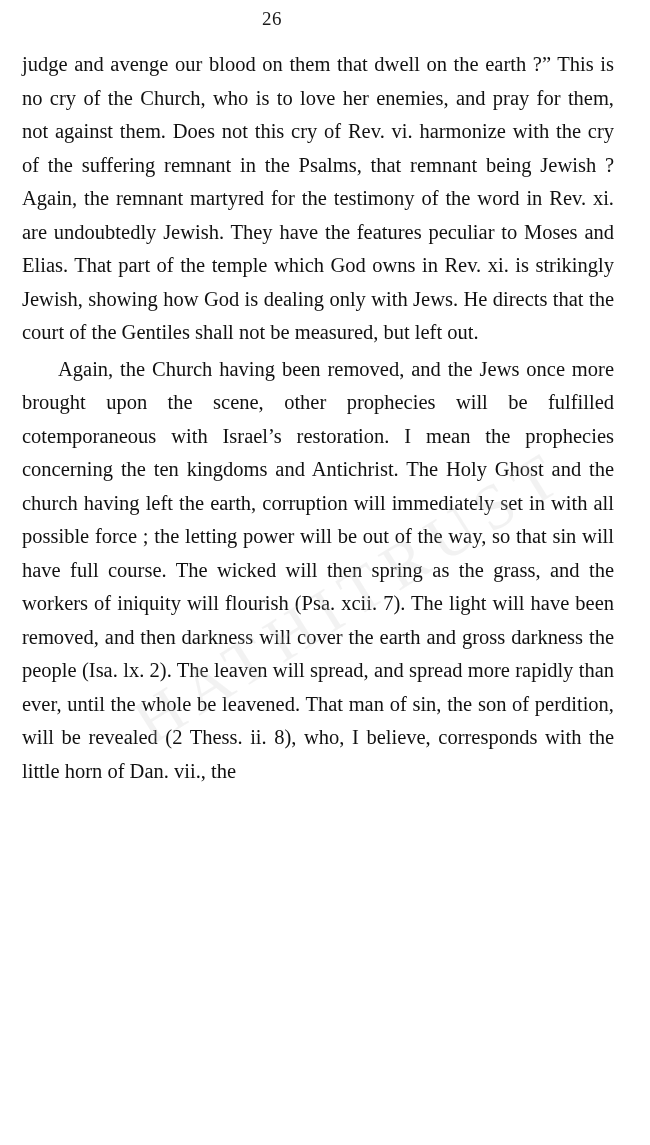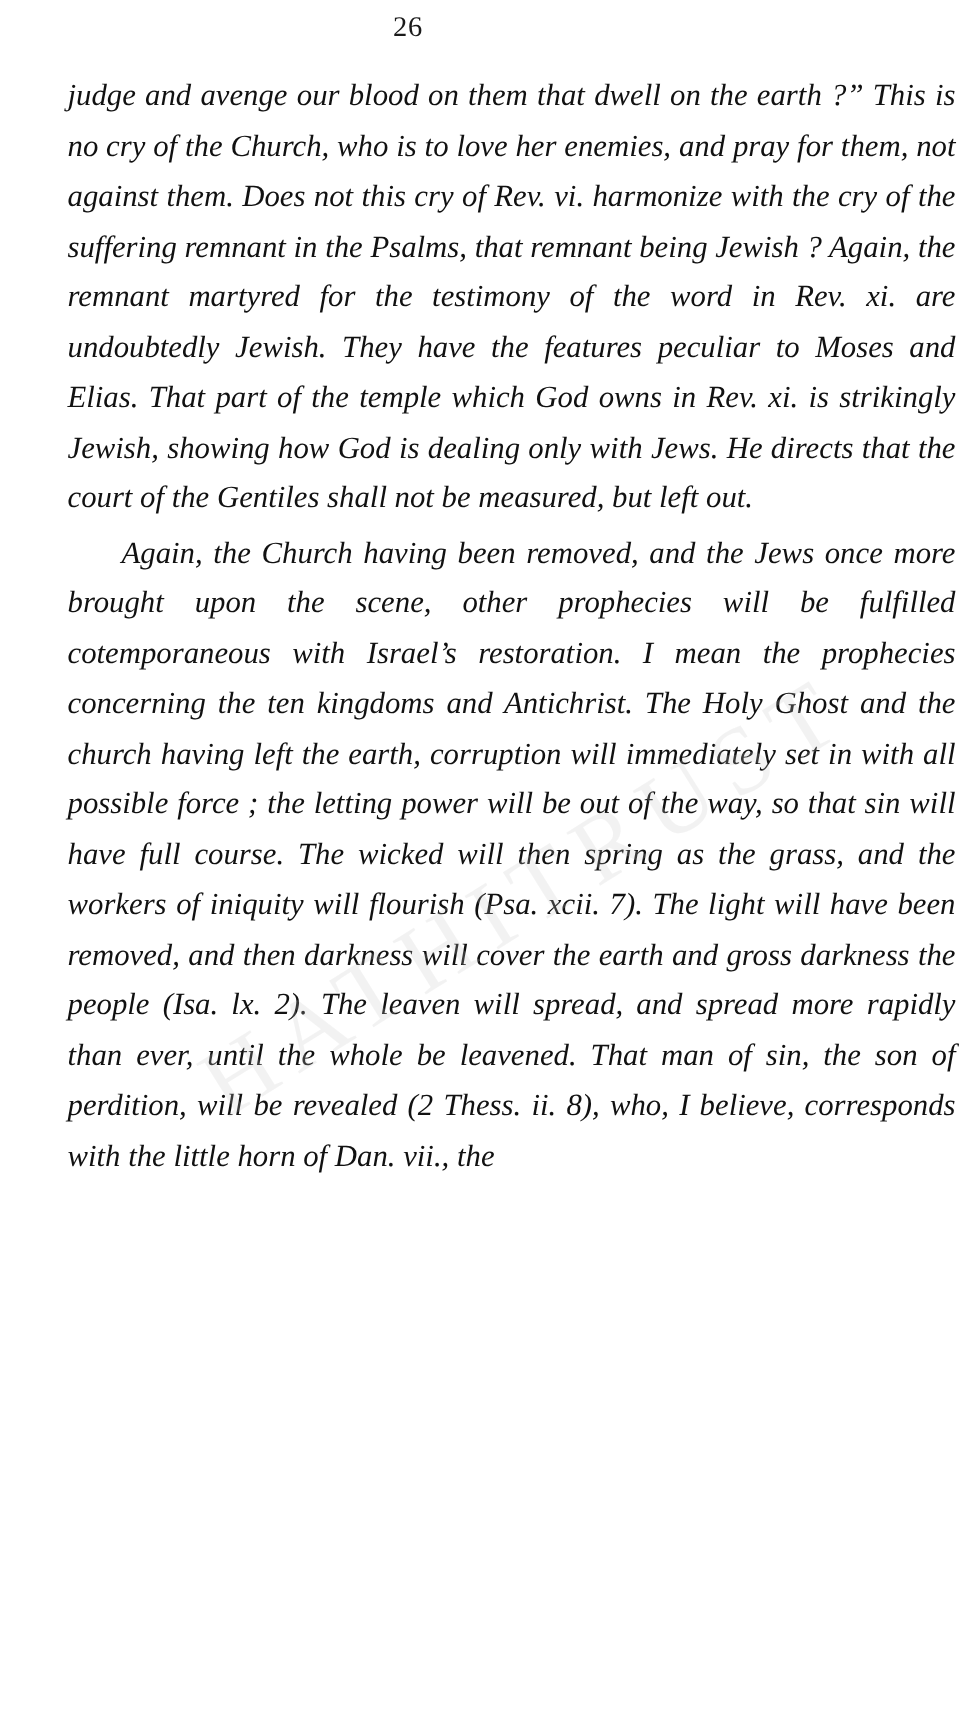--- a/index.html
+++ b/index.html
@@ -56,24 +56,23 @@
     width: 544px;
     text-align: center;
     font-size: 19px;
     letter-spacing: 0.5px;
     color: #1a1a1a;
   }
 
   .body-text {
     position: absolute;
     top: 48px;
-    left: 45px;
+    left: 22px;
     width: 592px;
     z-index: 2;
-    font-style: italic;
   }
 
   .para {
     margin: 0;
     font-size: 20.5px;
     line-height: 33.5px;
     text-align: justify;
     text-justify: inter-word;
     color: #111;
   }

